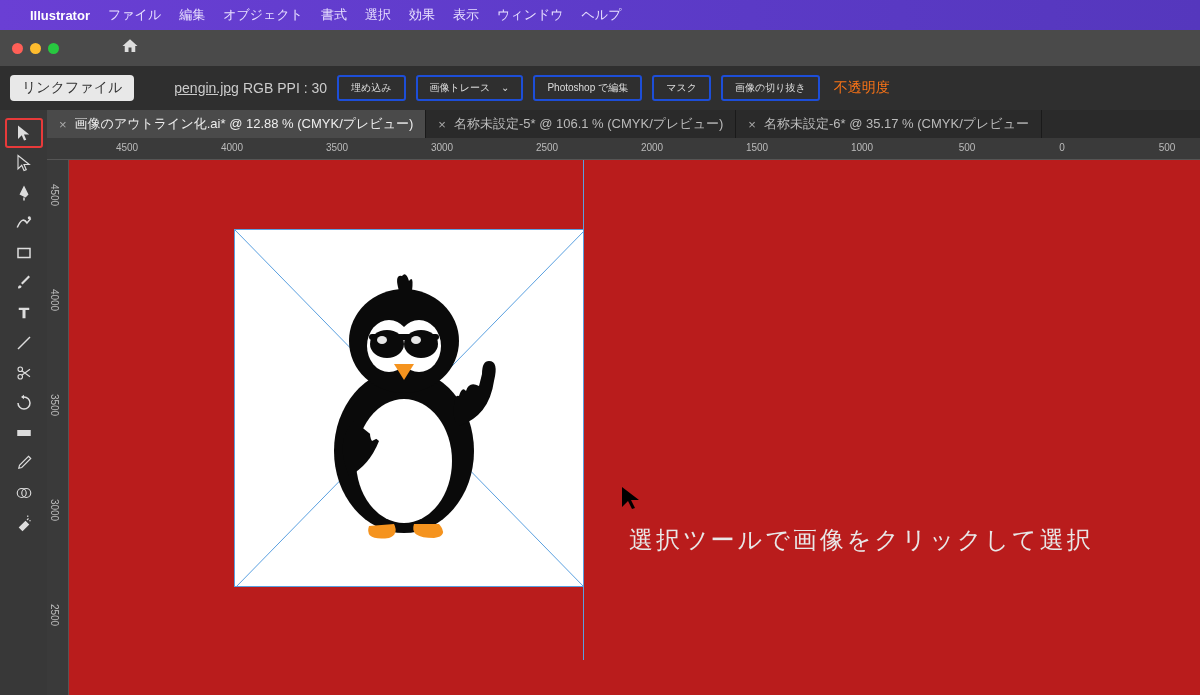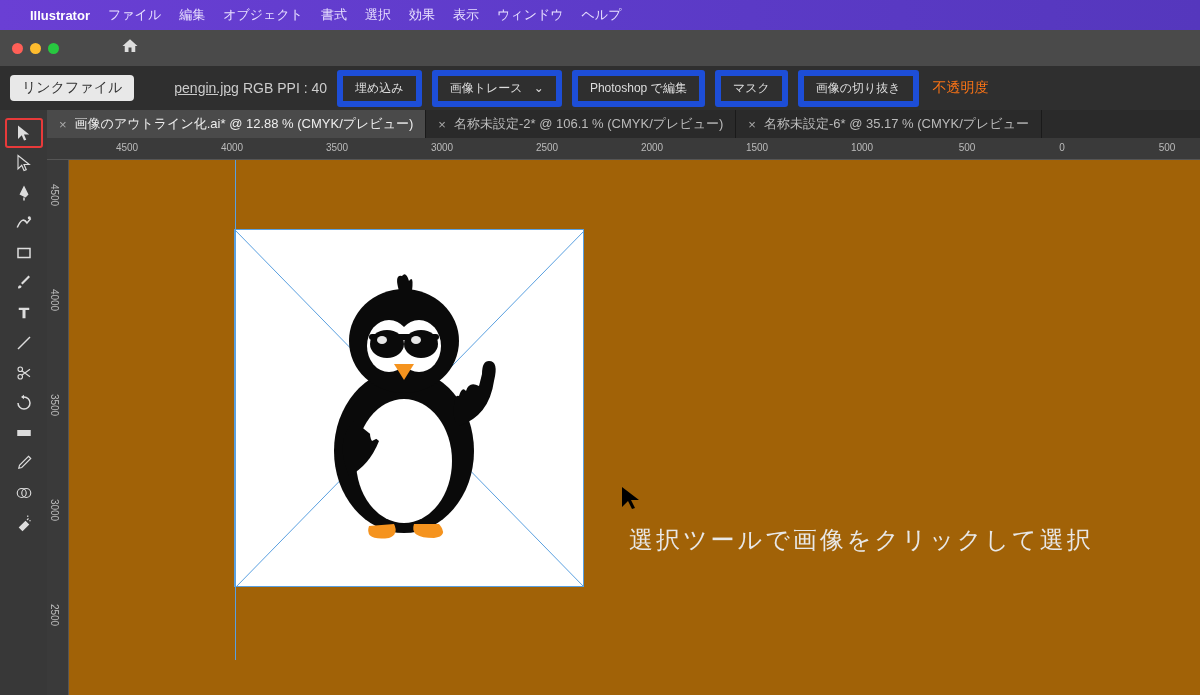--- a/index.html
+++ b/index.html
@@ -54,25 +54,25 @@
     .link-chip {
       background: #e8e8e8;
       color: #333;
       padding: 4px 12px;
       border-radius: 4px;
       font-weight: 500;
     }
     .file-info { display: flex; gap: 4px; align-items: center; margin-left: 30px; }
     .file-info .fname { text-decoration: underline; }
     .ctrl-btn {
-      border: 6px solid #1d4ed8;
+      border: 2px solid #1d4ed8;
       background: transparent;
       color: #ddd;
       padding: 4px 12px;
-      font-size: 12px;
+      font-size: 10px;
       border-radius: 3px;
       cursor: pointer;
       white-space: nowrap;
     }
     .end-label { color: #f97316; margin-left: 4px; }
     
     .main-area {
       display: flex;
       height: calc(695px - 30px - 36px - 44px);
     }
@@ -164,22 +164,23 @@
       position: absolute;
       left: 2px;
       font-size: 10px;
       color: #bbb;
       writing-mode: vertical-rl;
       transform: translateY(-50%);
     }
     
     .canvas {
       flex: 1;
-      background: #a16207;
-      position: relative;
+      background: #b91c1c;
+      position: relative;
+      text-align: right;
     }
     
     .artboard {
       position: absolute;
       left: 165px;
       top: 69px;
       width: 350px;
       height: 358px;
       background: #fff;
       border: 1px solid #5aa0e0;
@@ -251,21 +252,21 @@
         <path d="M10 20v-6h4v6h5v-8h3L12 3 2 12h3v8z"></path>
       </svg>
   </span>
 </div>
 
 <div class="control-bar">
   <span class="link-chip">リンクファイル</span>
   <div class="file-info">
     <span class="fname">pengin.jpg</span>
     <span>RGB</span>
-    <span>PPI : 40</span>
+    <span>PPI : 30</span>
   </div>
   <button class="ctrl-btn">埋め込み</button>
   <button class="ctrl-btn">
     <span>画像トレース</span>
     <span style="margin-left:8px;">⌄</span>
   </button>
   <button class="ctrl-btn">Photoshop で編集</button>
   <button class="ctrl-btn">マスク</button>
   <button class="ctrl-btn">画像の切り抜き</button>
   <span class="end-label">不透明度</span>
@@ -353,21 +354,21 @@
 
   <div class="workspace">
 
     <div class="doc-tabs">
       <div class="doc-tab active">
         <span class="tab-close">×</span>
         <span>画像のアウトライン化.ai* @ 12.88 % (CMYK/プレビュー)</span>
       </div>
       <div class="doc-tab">
         <span class="tab-close">×</span>
-        <span>名称未設定-2* @ 106.1 % (CMYK/プレビュー)</span>
+        <span>名称未設定-5* @ 106.1 % (CMYK/プレビュー)</span>
       </div>
       <div class="doc-tab">
         <span class="tab-close">×</span>
         <span>名称未設定-6* @ 35.17 % (CMYK/プレビュー</span>
       </div>
     </div>
 
     <div class="ruler-h">
       <span class="ruler-label" style="left:80px">4500</span>
       <span class="ruler-label" style="left:185px">4000</span>

